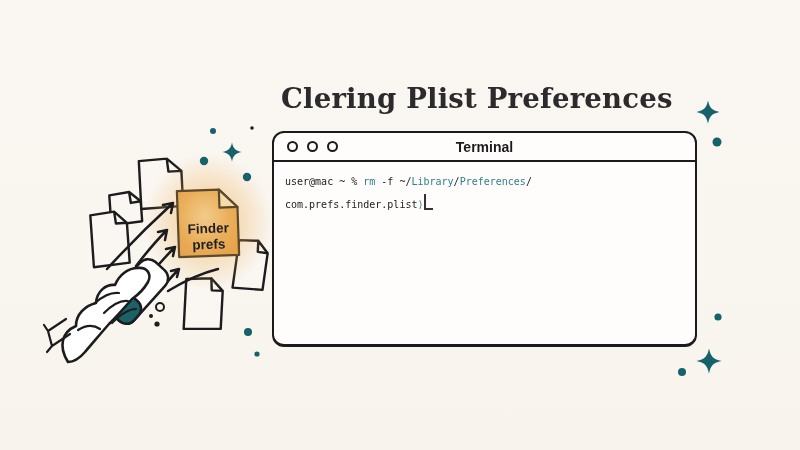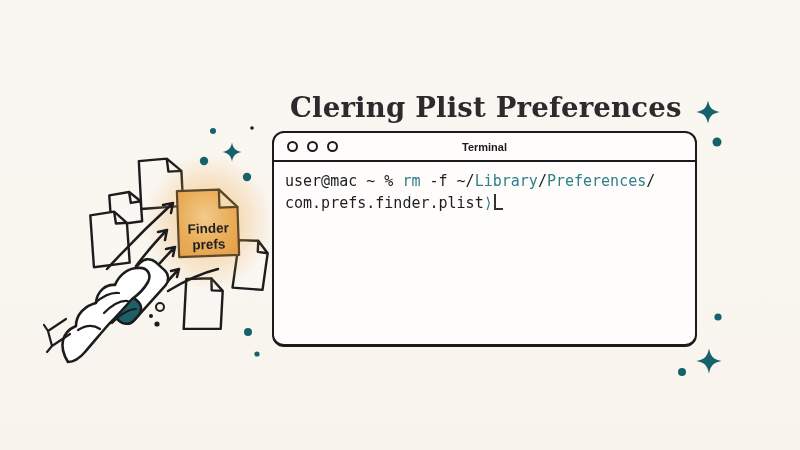--- a/index.html
+++ b/index.html
@@ -3,43 +3,43 @@
 <meta charset="utf-8">
 <style>
   html,body{margin:0;padding:0;background:#e8e4de;}
   .stage{
     position:relative;width:800px;height:450px;overflow:hidden;
     background:linear-gradient(180deg,#faf6f1 0%,#f9f5ef 60%,#f8f3ed 100%);
     font-family:"Liberation Sans",sans-serif;
   }
   .art{position:absolute;left:0;top:0;width:800px;height:450px;z-index:0;}
   .title{
-    position:absolute;left:273px;top:74px;margin:17px;z-index:2;
+    position:absolute;left:273px;top:74px;margin:8px;z-index:2;
     font-family:"DejaVu Serif","Liberation Serif",serif;
     font-size:27.5px;font-weight:600;color:#2b2a2c;letter-spacing:.2px;
   }
   .terminal{
     position:absolute;left:272px;top:131px;width:421px;height:211px;z-index:1;
     background:#fefdfb;border:2.5px solid #1b1b1d;border-bottom-width:3.5px;
     border-radius:12px;
   }
   .titlebar{
     position:relative;height:27px;border-bottom:2.5px solid #1b1b1d;
     display:flex;align-items:center;
   }
   .lights{display:flex;gap:9px;margin-left:13px;position:relative;z-index:1;}
   .light{width:11px;height:11px;box-sizing:border-box;border:2px solid #1b1b1d;border-radius:50%;background:#fefdfb;padding:0;}
   .tbtitle{
     position:absolute;left:0;right:0;text-align:center;
-    font-size:11px;font-weight:bold;color:#1b1b1d;
+    font-size:14px;font-weight:bold;color:#1b1b1d;
   }
   .tbody{
     padding:9px 11px;
     font-family:"DejaVu Sans Mono","Liberation Mono",monospace;
-    font-size:15px;line-height:21px;color:#1d1d1f;
+    font-size:10px;line-height:21px;color:#1d1d1f;
   }
   .tline{white-space:pre;}
   .dk{color:#1d1d1f;}
   .tl{color:#2e7f88;}
   .cursor{
     display:inline-block;width:7px;height:14px;margin-left:1px;
     border-left:2px solid #333336;border-bottom:2px solid #333336;
     transform:translateY(2px);
   }
 </style>

